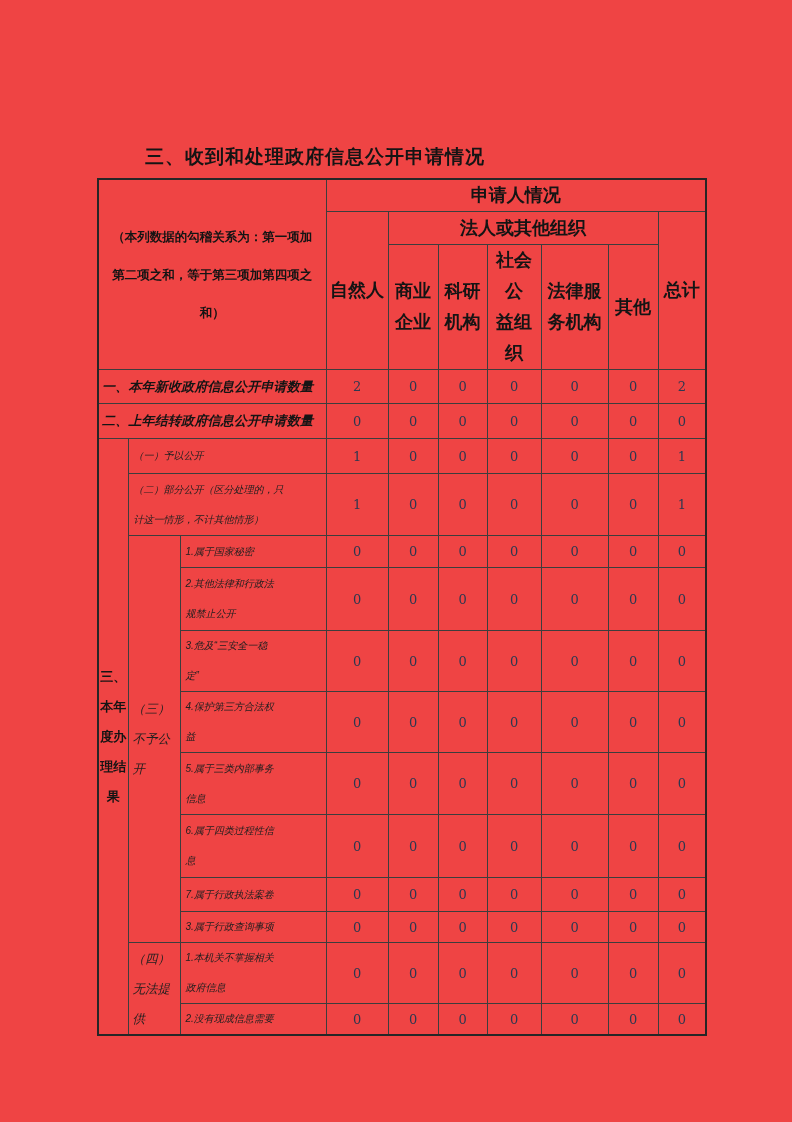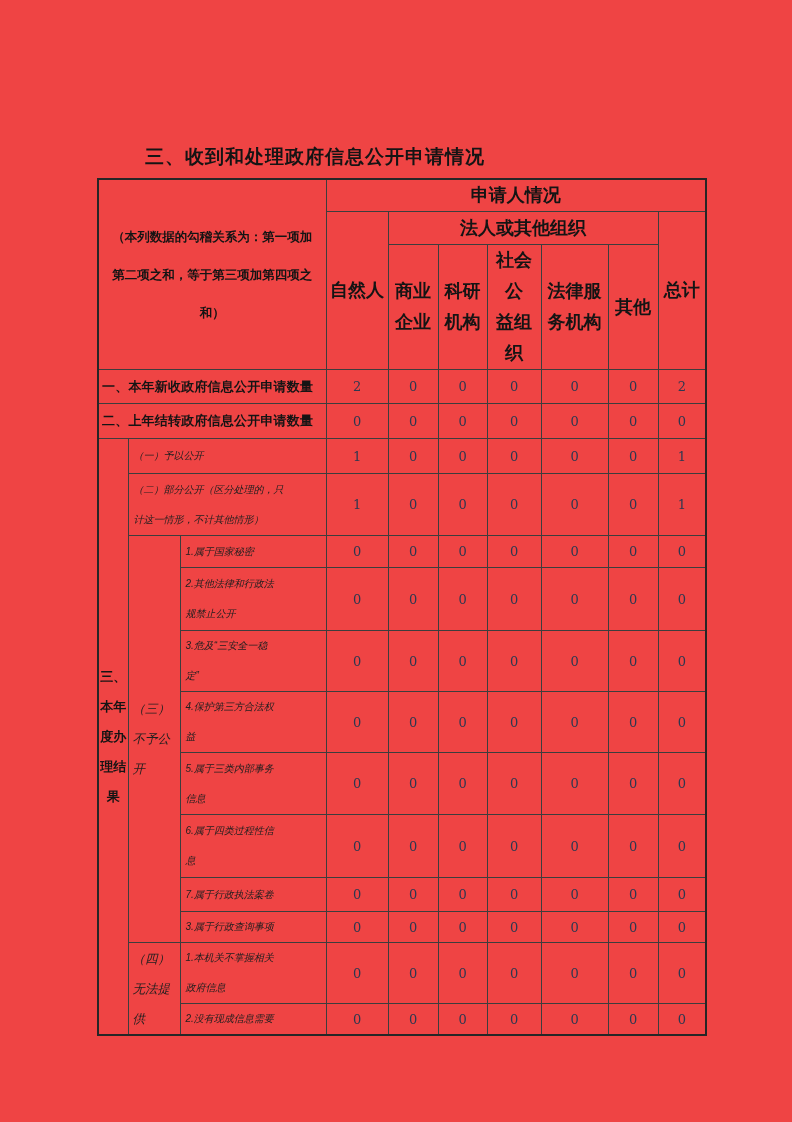--- a/index.html
+++ b/index.html
@@ -58,20 +58,21 @@
   }
   
   td.rowlabel {
     font-weight: bold;
     font-size: 13px;
     text-align: left;
     padding-left: 3px;
     letter-spacing: 0.2px;
     white-space: pre-line;
     color: #141414;
+    font-style: italic;
   }
   
   td.vertlabel {
     font-weight: bold;
     font-size: 13px;
     text-align: center;
     line-height: 30px;
     white-space: pre-line;
     color: #141414;
   }

